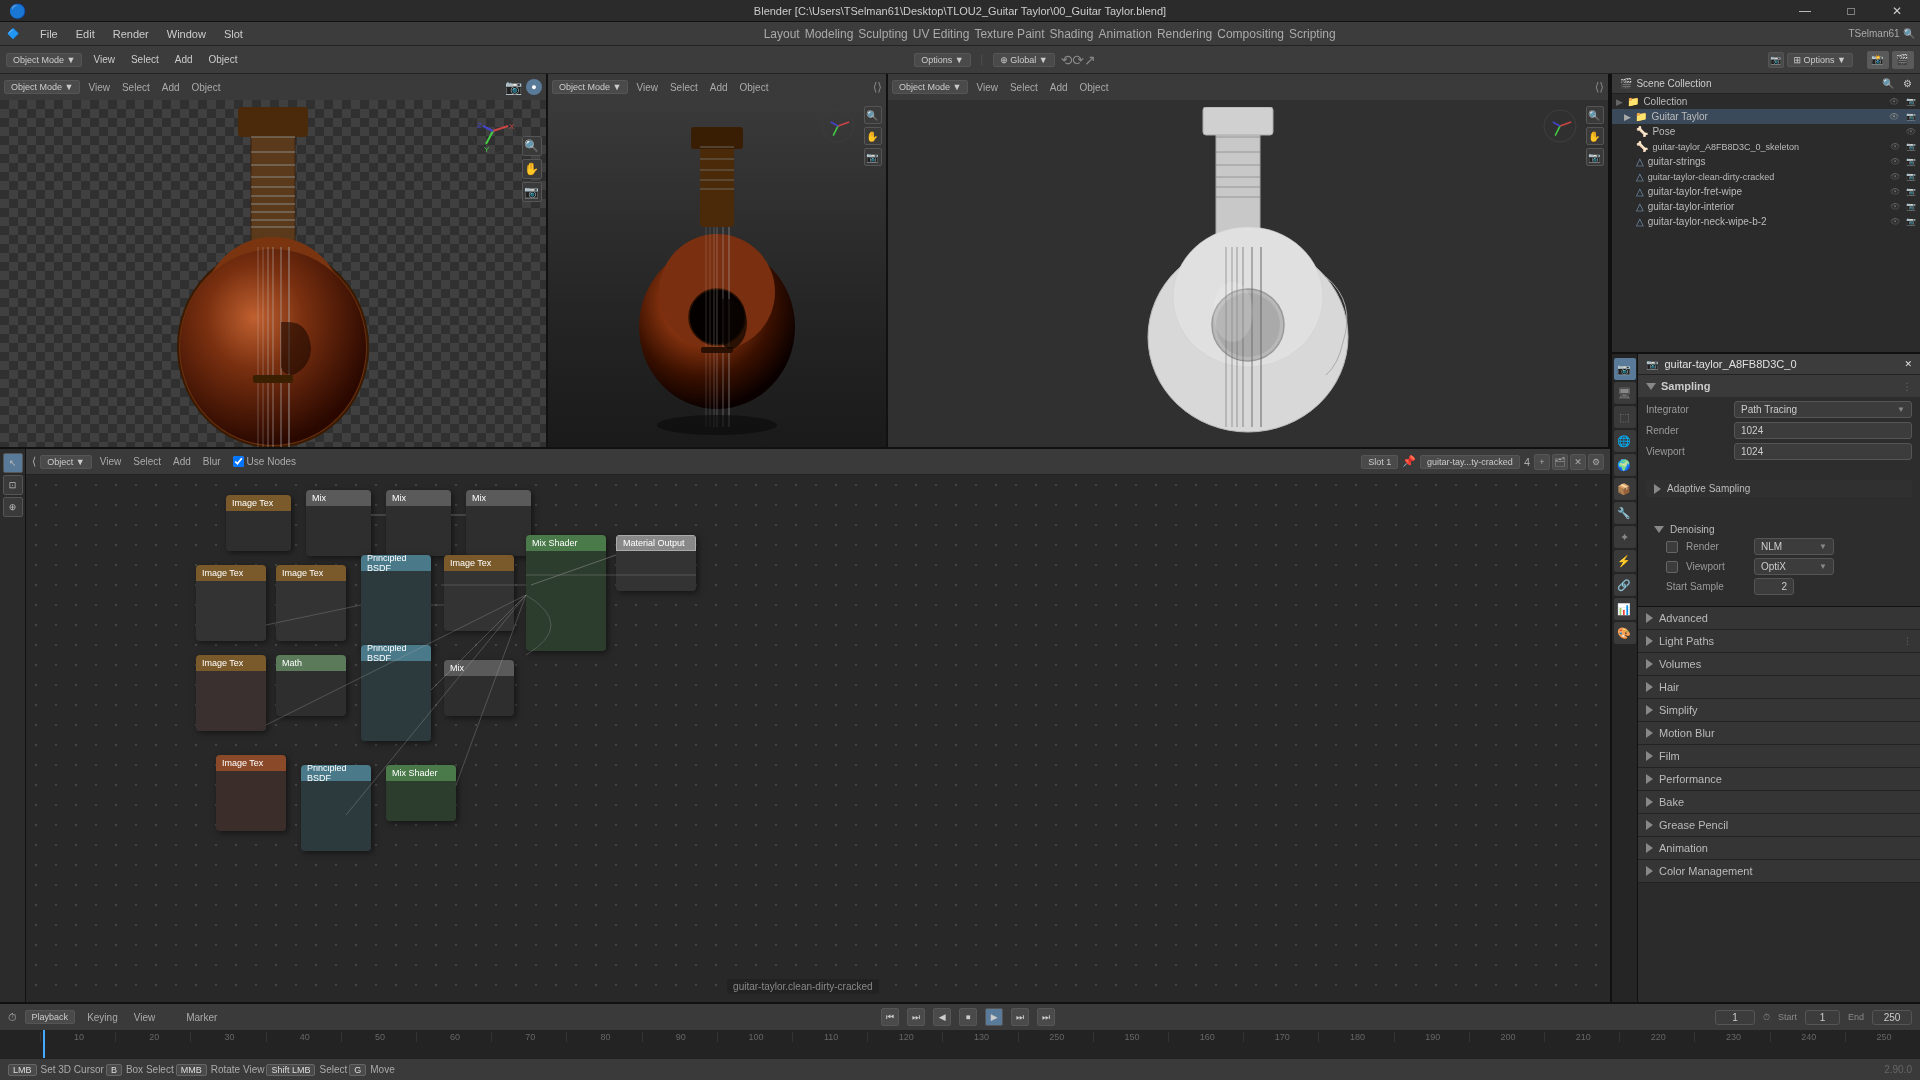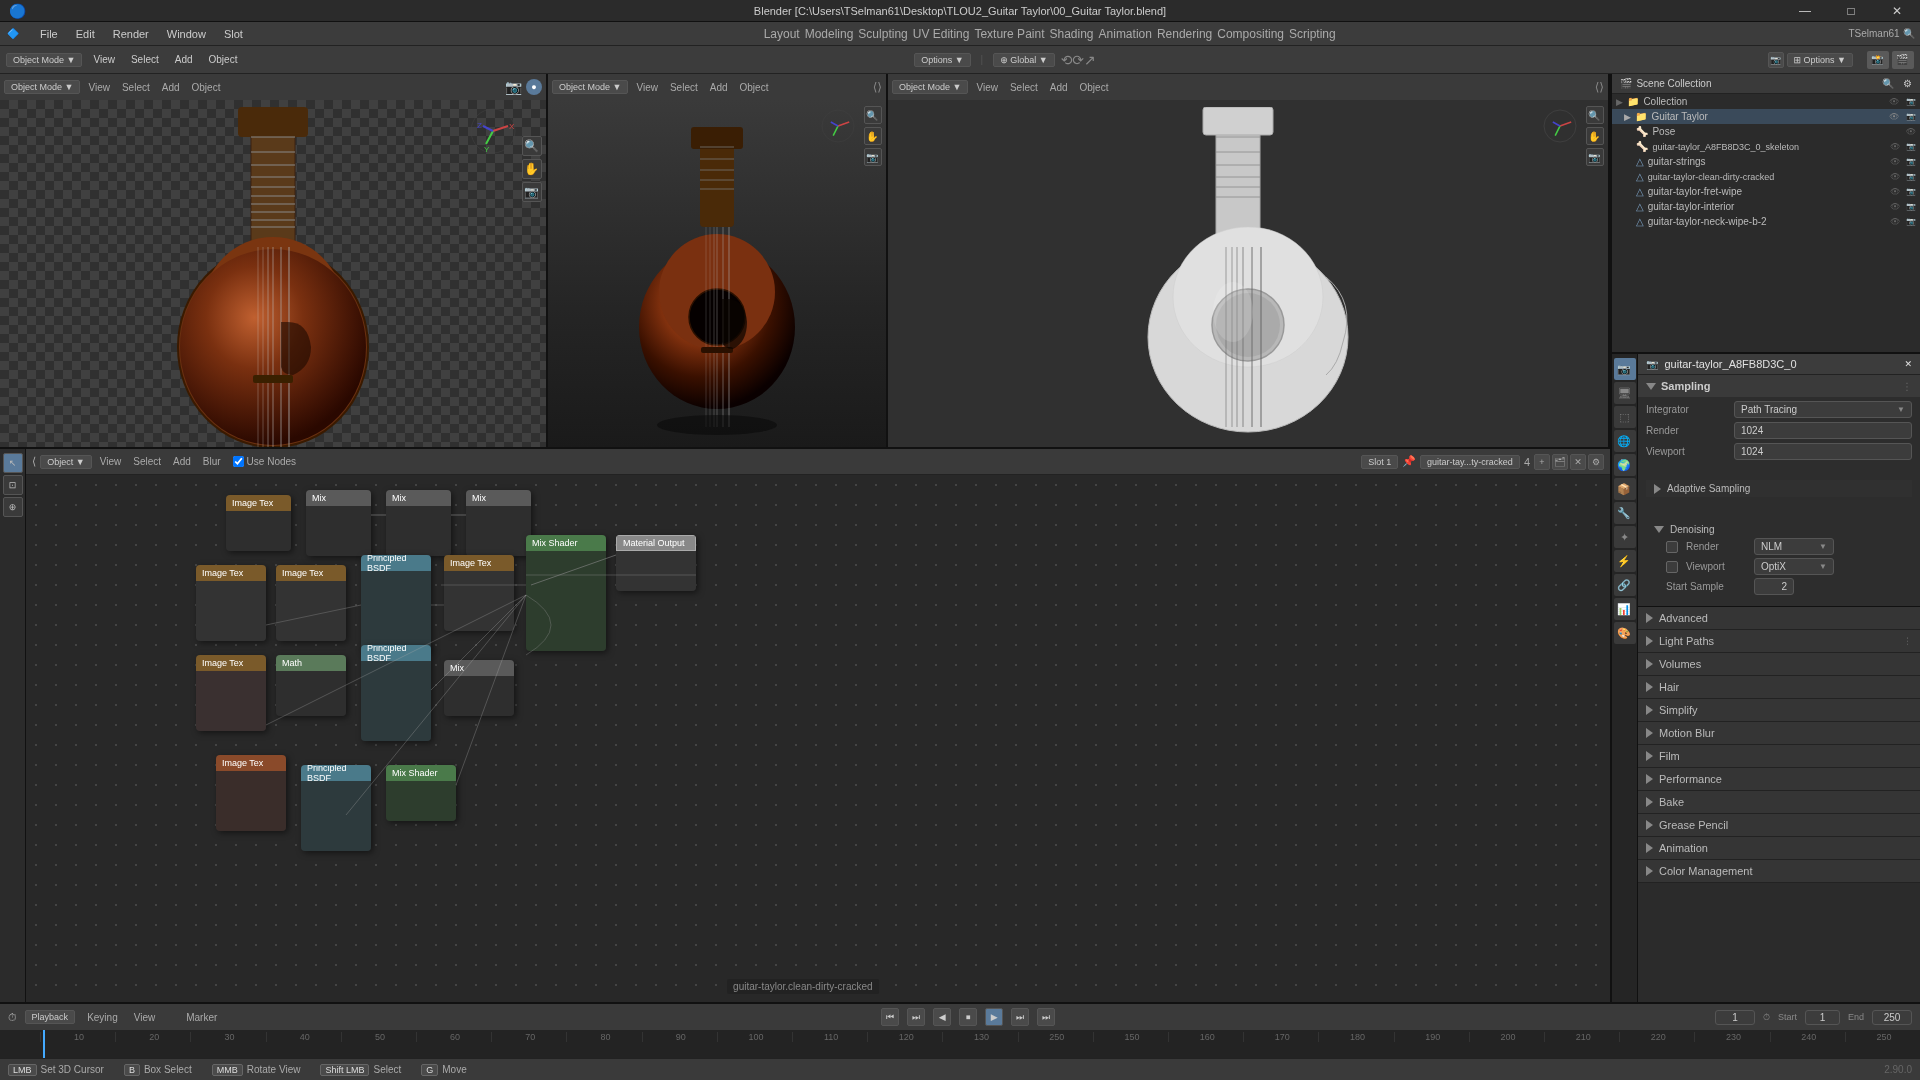--- a/index.html
+++ b/index.html
@@ -1172,21 +1172,21 @@
         <div class="timeline-tick">220</div>
         <div class="timeline-tick">230</div>
         <div class="timeline-tick">240</div>
         <div class="timeline-tick">250</div>
       </div>
 
       <div class="frame-marker" style="left:43px;"></div>
     </div>
   </div>
 
-  <div id="status-bar" style="height:22px;background:#3a3a3a;display:flex;align-items:center;padding:0 8px;gap:20px;font-size:10px;color:#aaa;border-top:1px solid #222;flex-shrink:0;">
+  <div id="status-bar" style="height:22px;background:#3a3a3a;display:flex;align-items:center;padding:0 8px;gap:2px;font-size:10px;color:#aaa;border-top:1px solid #222;flex-shrink:0;">
     <div class="status-item">
       <span class="status-key">LMB</span>
       <span>Set 3D Cursor</span>
     </div>
     <div class="status-item">
       <span class="status-key">B</span>
       <span>Box Select</span>
     </div>
     <div class="status-item">
       <span class="status-key">MMB</span>

